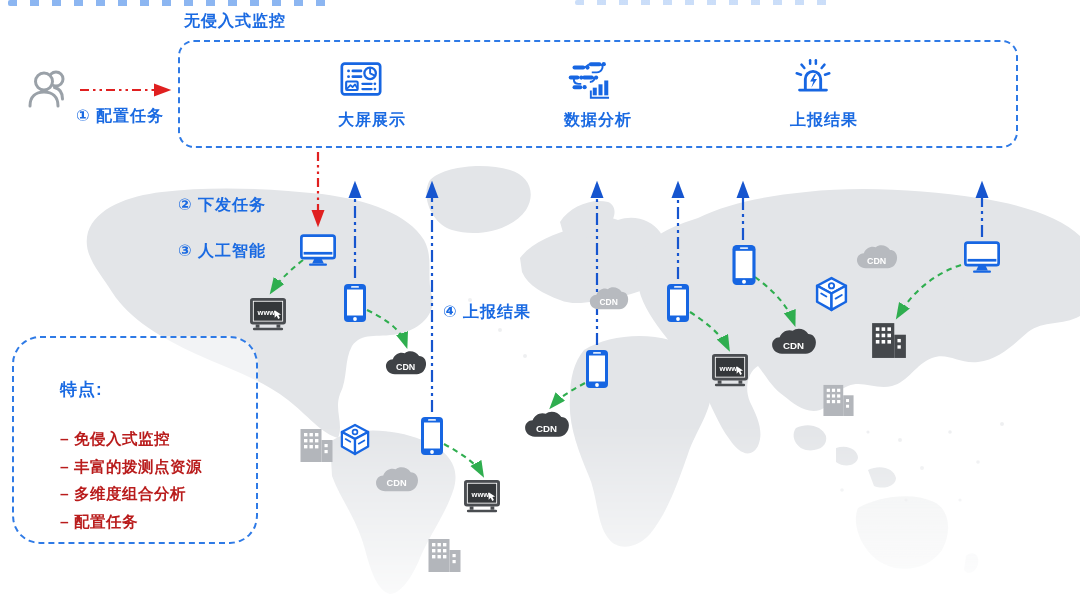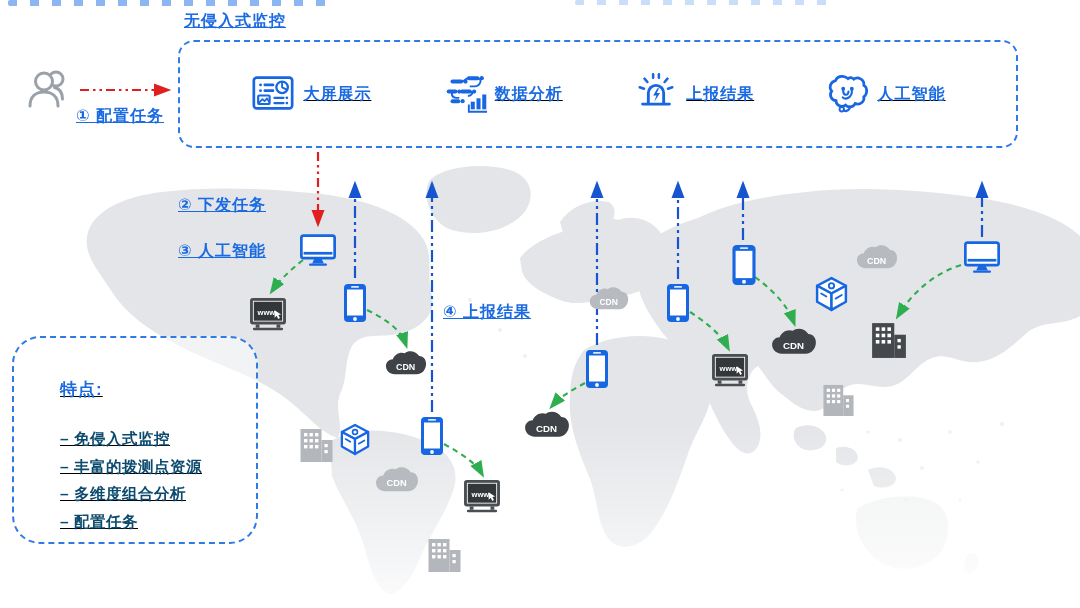--- a/index.html
+++ b/index.html
@@ -1,31 +1,31 @@
 <!DOCTYPE html>
 <html><head>
 <meta charset="utf-8">
 <style>
   html,body{margin:0;padding:0;background:#fff;}
   .stage{position:relative;width:1080px;height:608px;overflow:hidden;background:#fff;
          font-family:"Liberation Sans","DejaVu Sans",sans-serif;}
-  .abs{position:absolute;text-decoration:underline;}
+  .abs{position:absolute;}
   svg{display:block;}
   .layer{position:absolute;left:0;top:0;width:1080px;height:608px;}
   .blue-bold{color:#1a6ae2;font-weight:700;}
   .step-label{font-size:16px;white-space:nowrap;letter-spacing:1px;text-align:center;}
   .monitor-box{border:2px dashed #2e7ae6;border-radius:16px;display:flex;
                justify-content:space-evenly;align-items:center;}
-  .box-item{display:flex;flex-direction:row;align-items:center;gap:7px;}
+  .box-item{display:flex;flex-direction:column;gap:7px;}
   .box-item .lbl{font-size:16px;letter-spacing:1px;}
   .box-title{font-size:16px;letter-spacing:1px;}
   .features-box{border:2px dashed #2e7ae6;border-radius:28px;box-sizing:border-box;
                 padding:40px 10px 0 46px;background:rgba(255,255,255,.55);}
   .features-box .ttl{font-size:17px;margin-bottom:24px;letter-spacing:1px;}
-  .features-box .itm{font-size:15.5px;line-height:27.5px;color:#0c4a6e;font-weight:600;
+  .features-box .itm{font-size:15.5px;line-height:27.5px;color:#b91c1c;font-weight:600;
                      letter-spacing:.5px;white-space:nowrap;}
   .cloud.light{color:#b7babf;}
   .cloud.dark{color:#3f4246;}
   .bld.gray{color:#b3b6bb;}
   .bld.dark{color:#45484c;}
   .artifact{background:repeating-linear-gradient(90deg,#2e7ae6 0 9px,transparent 9px 22px);
             opacity:.55;border-radius:2px;}
   .artifact.faint{opacity:.25;}
 </style>
 </head>
@@ -230,32 +230,20 @@
           <line x1="27" y1="3.5" x2="27" y2="7"></line>
           <line x1="12" y1="8" x2="15" y2="11.5"></line>
           <line x1="36" y1="8" x2="33" y2="11.5"></line>
           <line x1="7" y1="17" x2="11.5" y2="18.5"></line>
           <line x1="41" y1="17" x2="36.5" y2="18.5"></line>
         </g>
       </svg>
       <div class="lbl blue-bold">上报结果</div>
     </div>
 
-    <div class="box-item">
-      <svg width="46" height="46" viewBox="0 0 48 48" fill="none" stroke="#1766e2" stroke-width="2.8" stroke-linecap="round">
-        <path d="M24,8 C20,4 13,5 11,10 C6,11 3.5,17 7,21 C4,25 6.5,30.5 11.5,31 C11.5,36 17.5,38.5 21.5,35.5 C24,38.5 30,38 31.5,34 C36.5,36 41.5,32 40.5,27 C44.5,24 44.5,17 40.5,15 C41.5,9 34,5 30,8.5 C28,6.5 26,6.5 24,8 Z"></path>
-        <circle cx="19" cy="18.5" r="2" fill="#1766e2" stroke="none"></circle>
-        <circle cx="28" cy="18.5" r="2" fill="#1766e2" stroke="none"></circle>
-        <path d="M19,20.5 C19,26 24.5,26 24.5,21.5" stroke-width="2.2"></path>
-        <path d="M28,20.5 C28.5,28 21,30.5 18.5,27.5" stroke-width="2.2"></path>
-        <path d="M26,37 C26,41 21.5,43 19.5,41" stroke-width="2.2"></path>
-        <circle cx="17.5" cy="40" r="2.3" stroke-width="2"></circle>
-      </svg>
-      <div class="lbl blue-bold">人工智能</div>
-    </div>
 
   </div>
 
   <div class="abs blue-bold step-label" style="left:178px;top:195px">② 下发任务</div>
   <div class="abs blue-bold step-label" style="left:178px;top:241px">③ 人工智能</div>
   <div class="abs blue-bold step-label" style="left:443px;top:302px">④ 上报结果</div>
 
   <div class="abs features-box" style="left:12px;top:336px;width:246px;height:208px">
     <div class="ttl blue-bold">特点:</div>
     <div class="itm">–  免侵入式监控</div>

